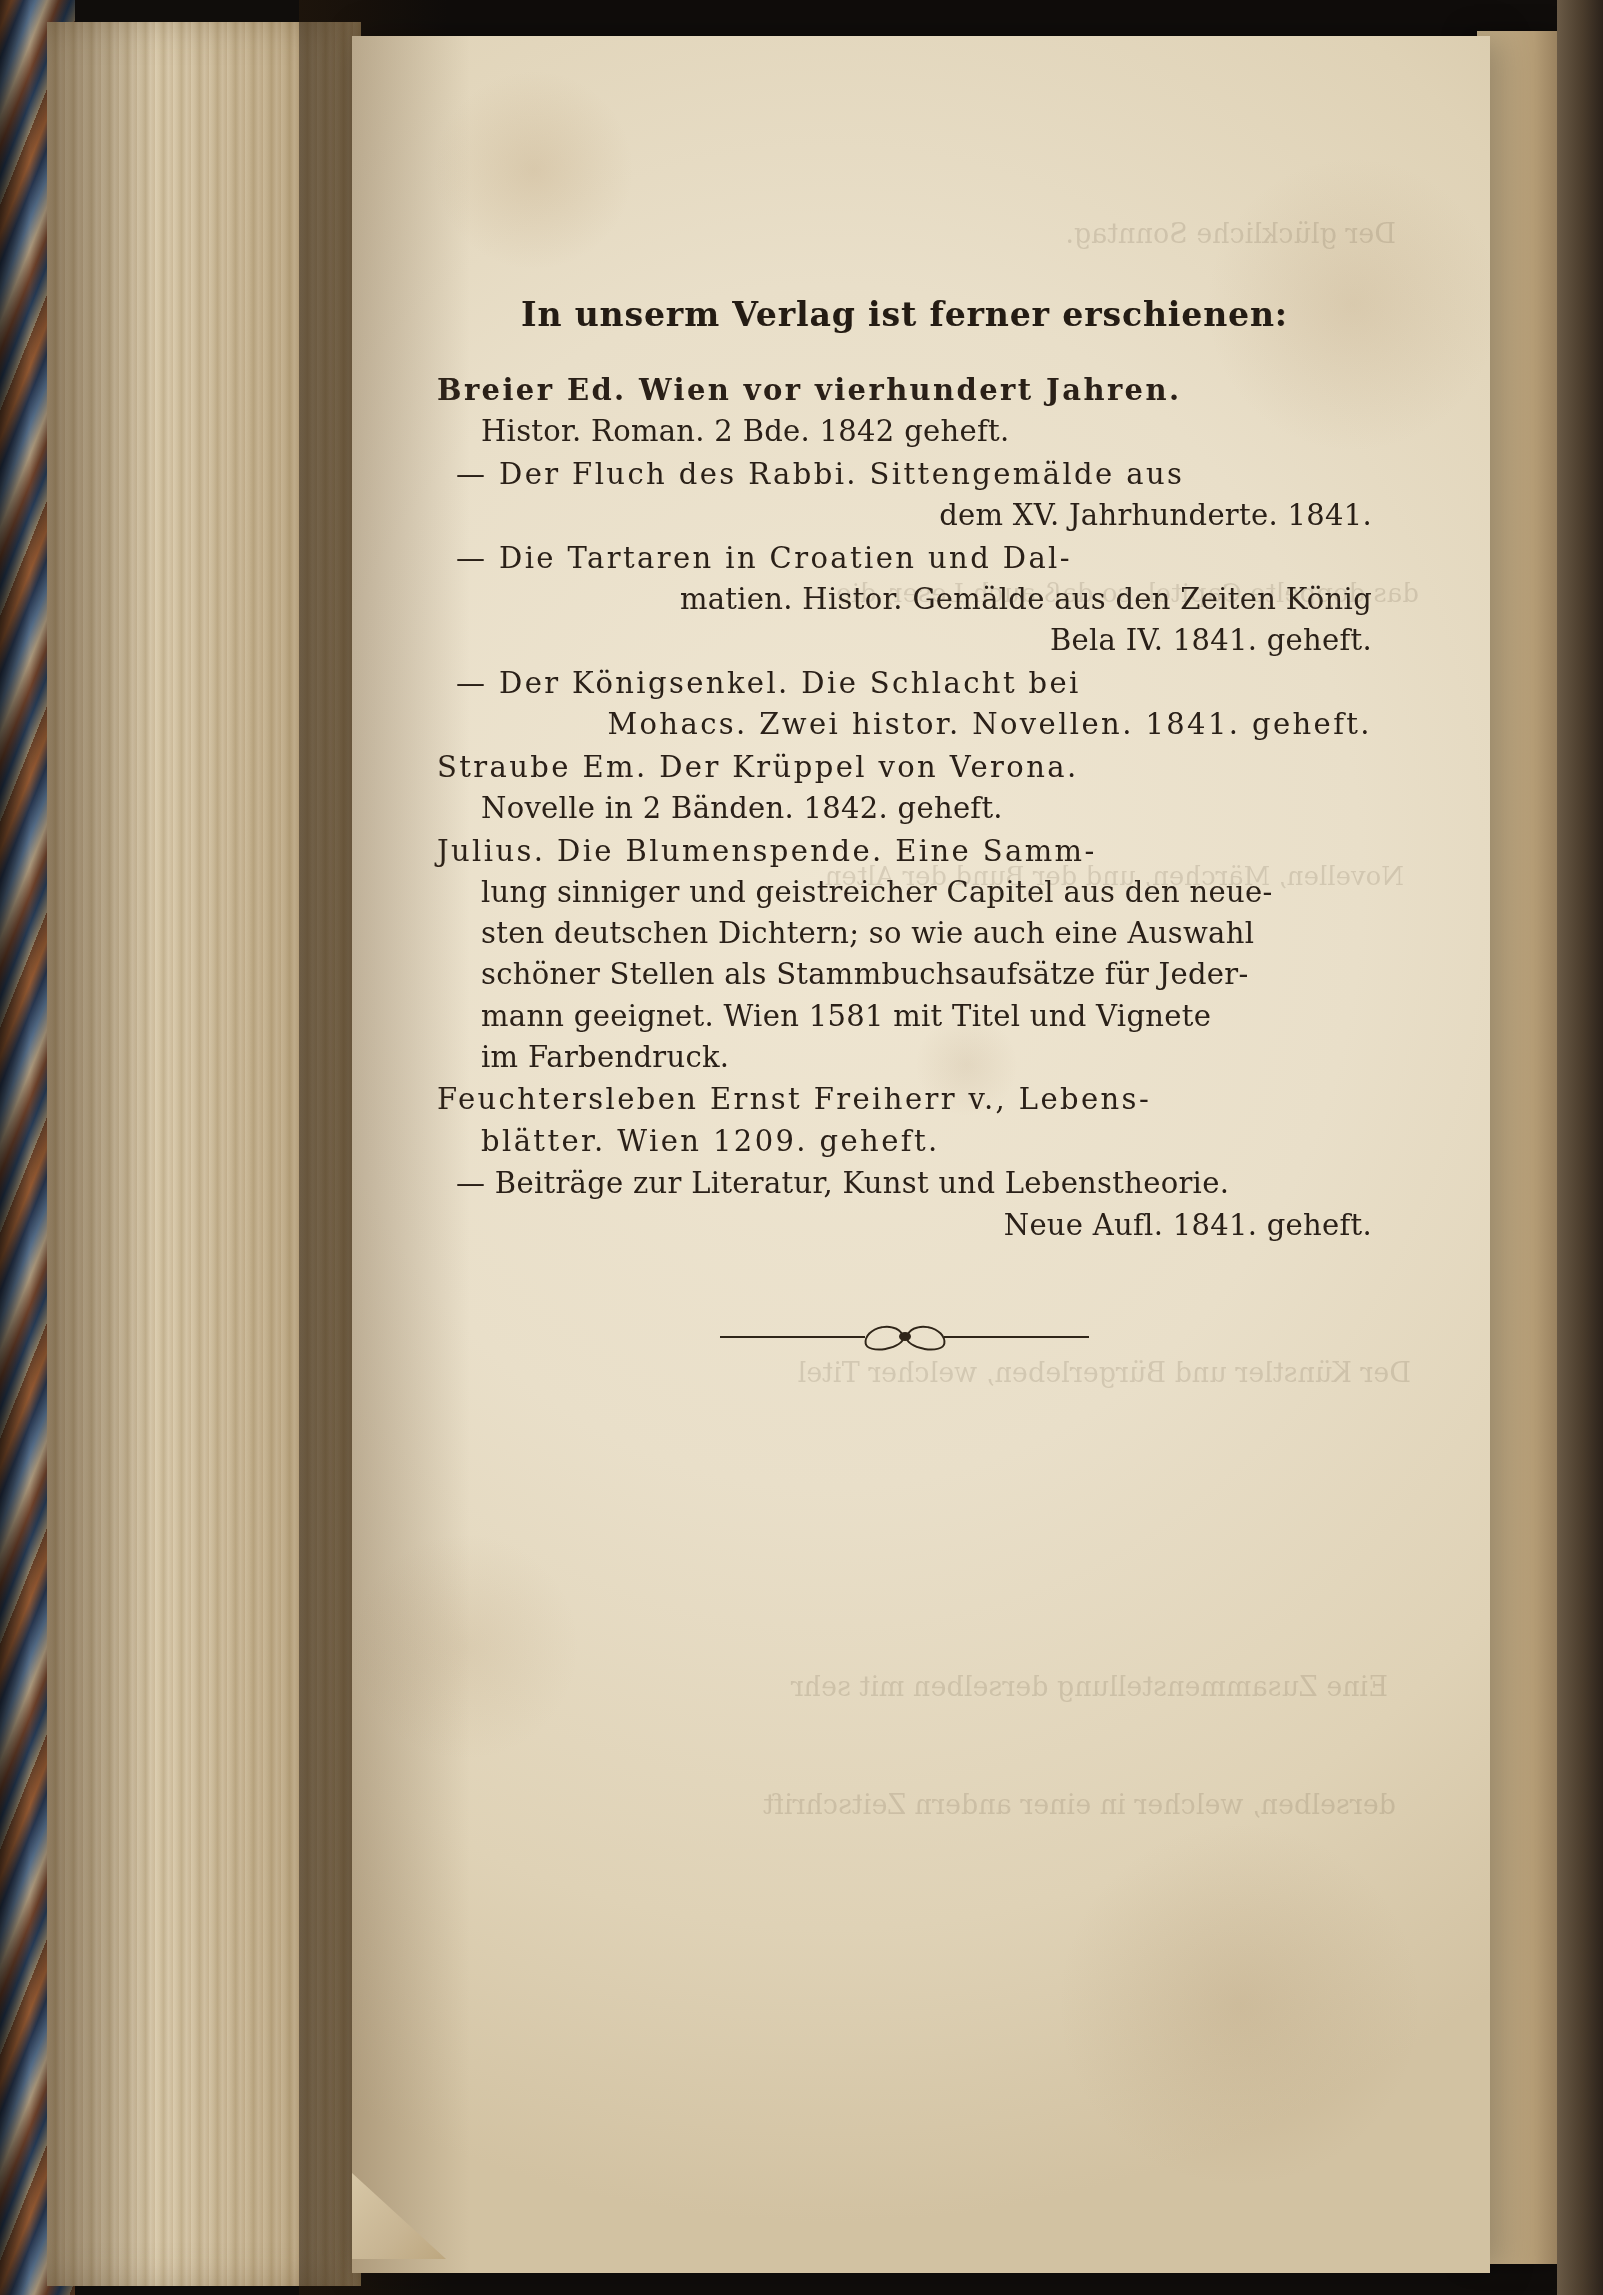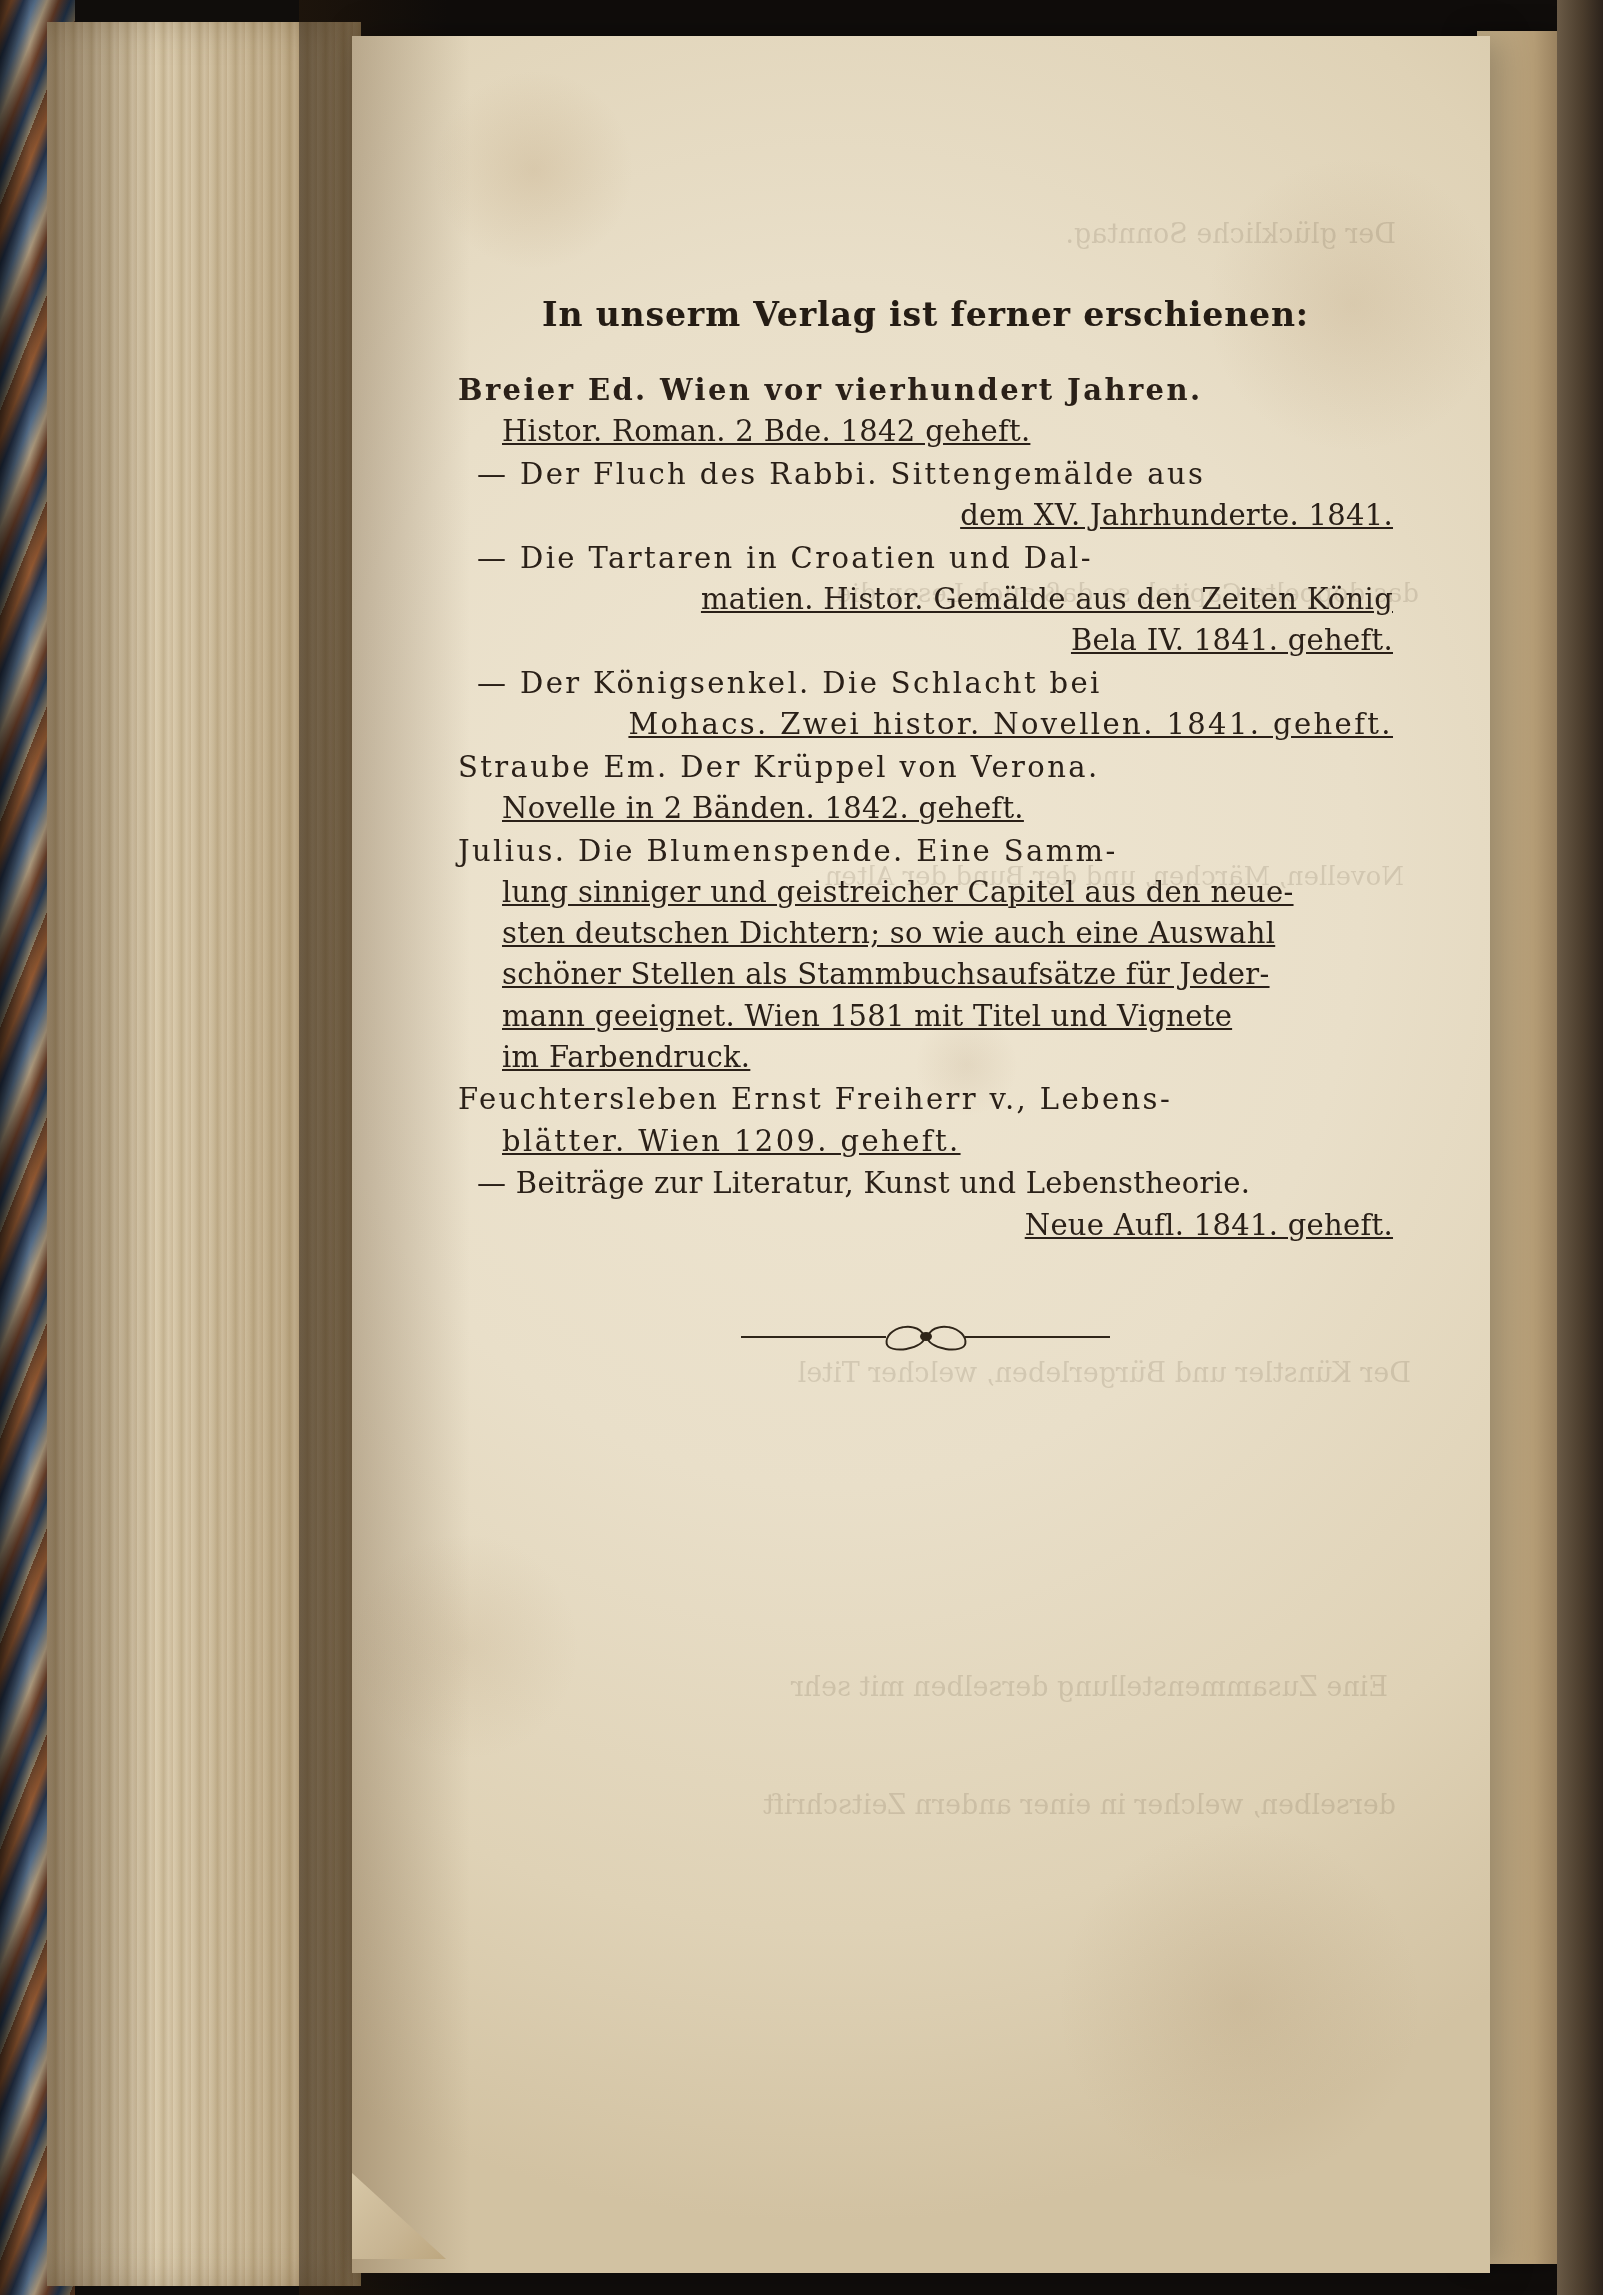--- a/index.html
+++ b/index.html
@@ -158,21 +158,21 @@
   }
   .showthrough .st-line {
     position: absolute;
     white-space: nowrap;
     font-family: "DejaVu Serif", serif;
   }
 
   
   .content {
     position: absolute;
-    left: 106px;
+    left: 85px;
     top: 259px;
     width: 935px;
     color: #2a2018;
   }
 
   .heading {
     text-align: center;
     font-family: "DejaVu Serif", serif;
     font-weight: 700;
     font-size: 33px;
@@ -187,21 +187,20 @@
     font-size: 29px;
     line-height: 1.42;
     color: #2a2018;
     padding-left: 0px;
     text-indent: 0px;
   }
   .entry .cont {
     display: block;
     padding-left: 44px;
     text-indent: 0;
-    text-decoration: underline;
   }
   .entry.dash {
     padding-left: 19px;
   }
   .entry.dash .cont {
     padding-left: 25px;
     text-align: right;
   }
 
   

